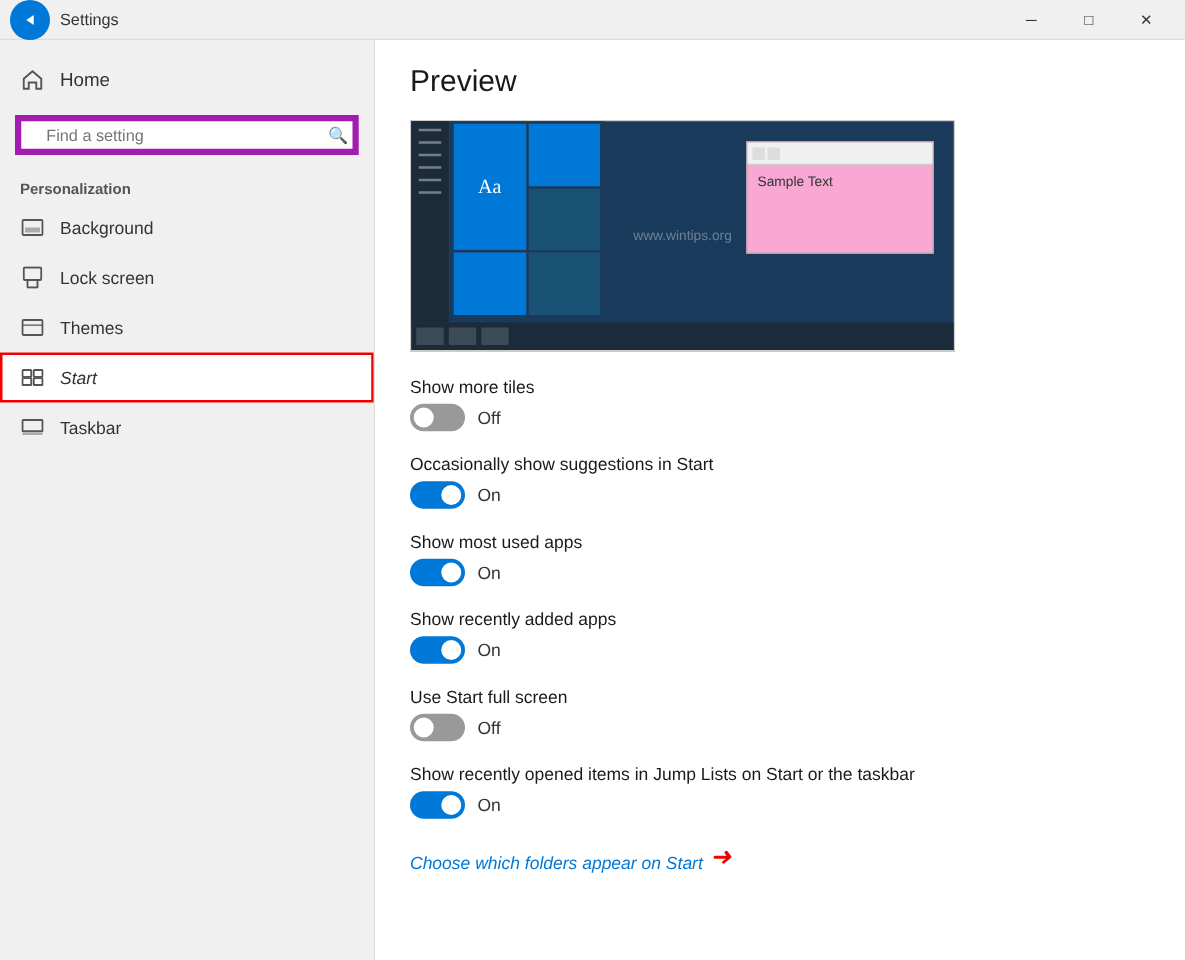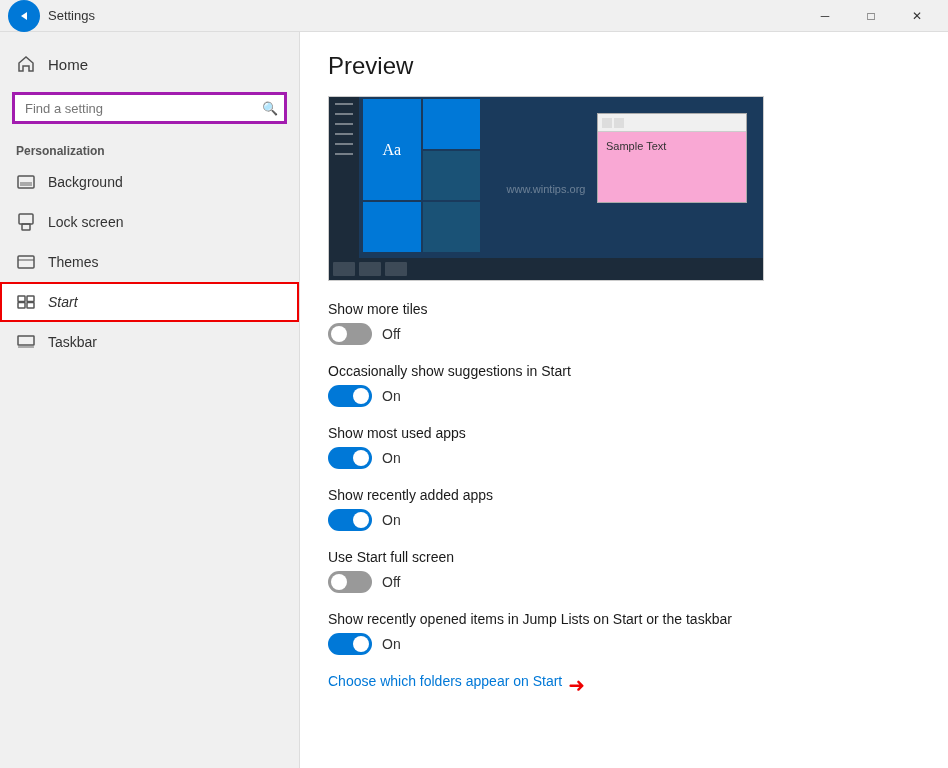--- a/index.html
+++ b/index.html
@@ -81,22 +81,22 @@
     }
     .search-box {
       margin: 8px 12px;
       position: relative;
       display: flex;
       align-items: center;
     }
     .search-input {
       width: 100%;
       height: 32px;
-      border: 3px solid #a21caf;
-      padding: 0 32px 0 10px;
+      border: 5px solid #a21caf;
+      padding: 0 32px 0 20px;
       font-size: 13px;
       background: white;
       outline: none;
     }
     .search-icon {
       position: absolute;
       right: 8px;
       color: #666;
       font-size: 13px;
     }
@@ -495,18 +495,18 @@
         <div class="setting-label">Show recently opened items in Jump Lists on Start or the taskbar</div>
         <div class="toggle-row">
           <div class="toggle on">
             <div class="toggle-knob"></div>
           </div>
           <span class="toggle-label">On</span>
         </div>
       </div>
     </div>
 
-    <div style="margin-top: 4px; display: flex; align-items: flex-start;">
+    <div style="margin-top: 4px; display: flex; align-items: flex-end; font-style: italic;">
       <a class="link-blue">Choose which folders appear on Start</a>
       <span class="arrow-indicator">➜</span>
     </div>
   </div>
 </div>
 
 </body></html>

